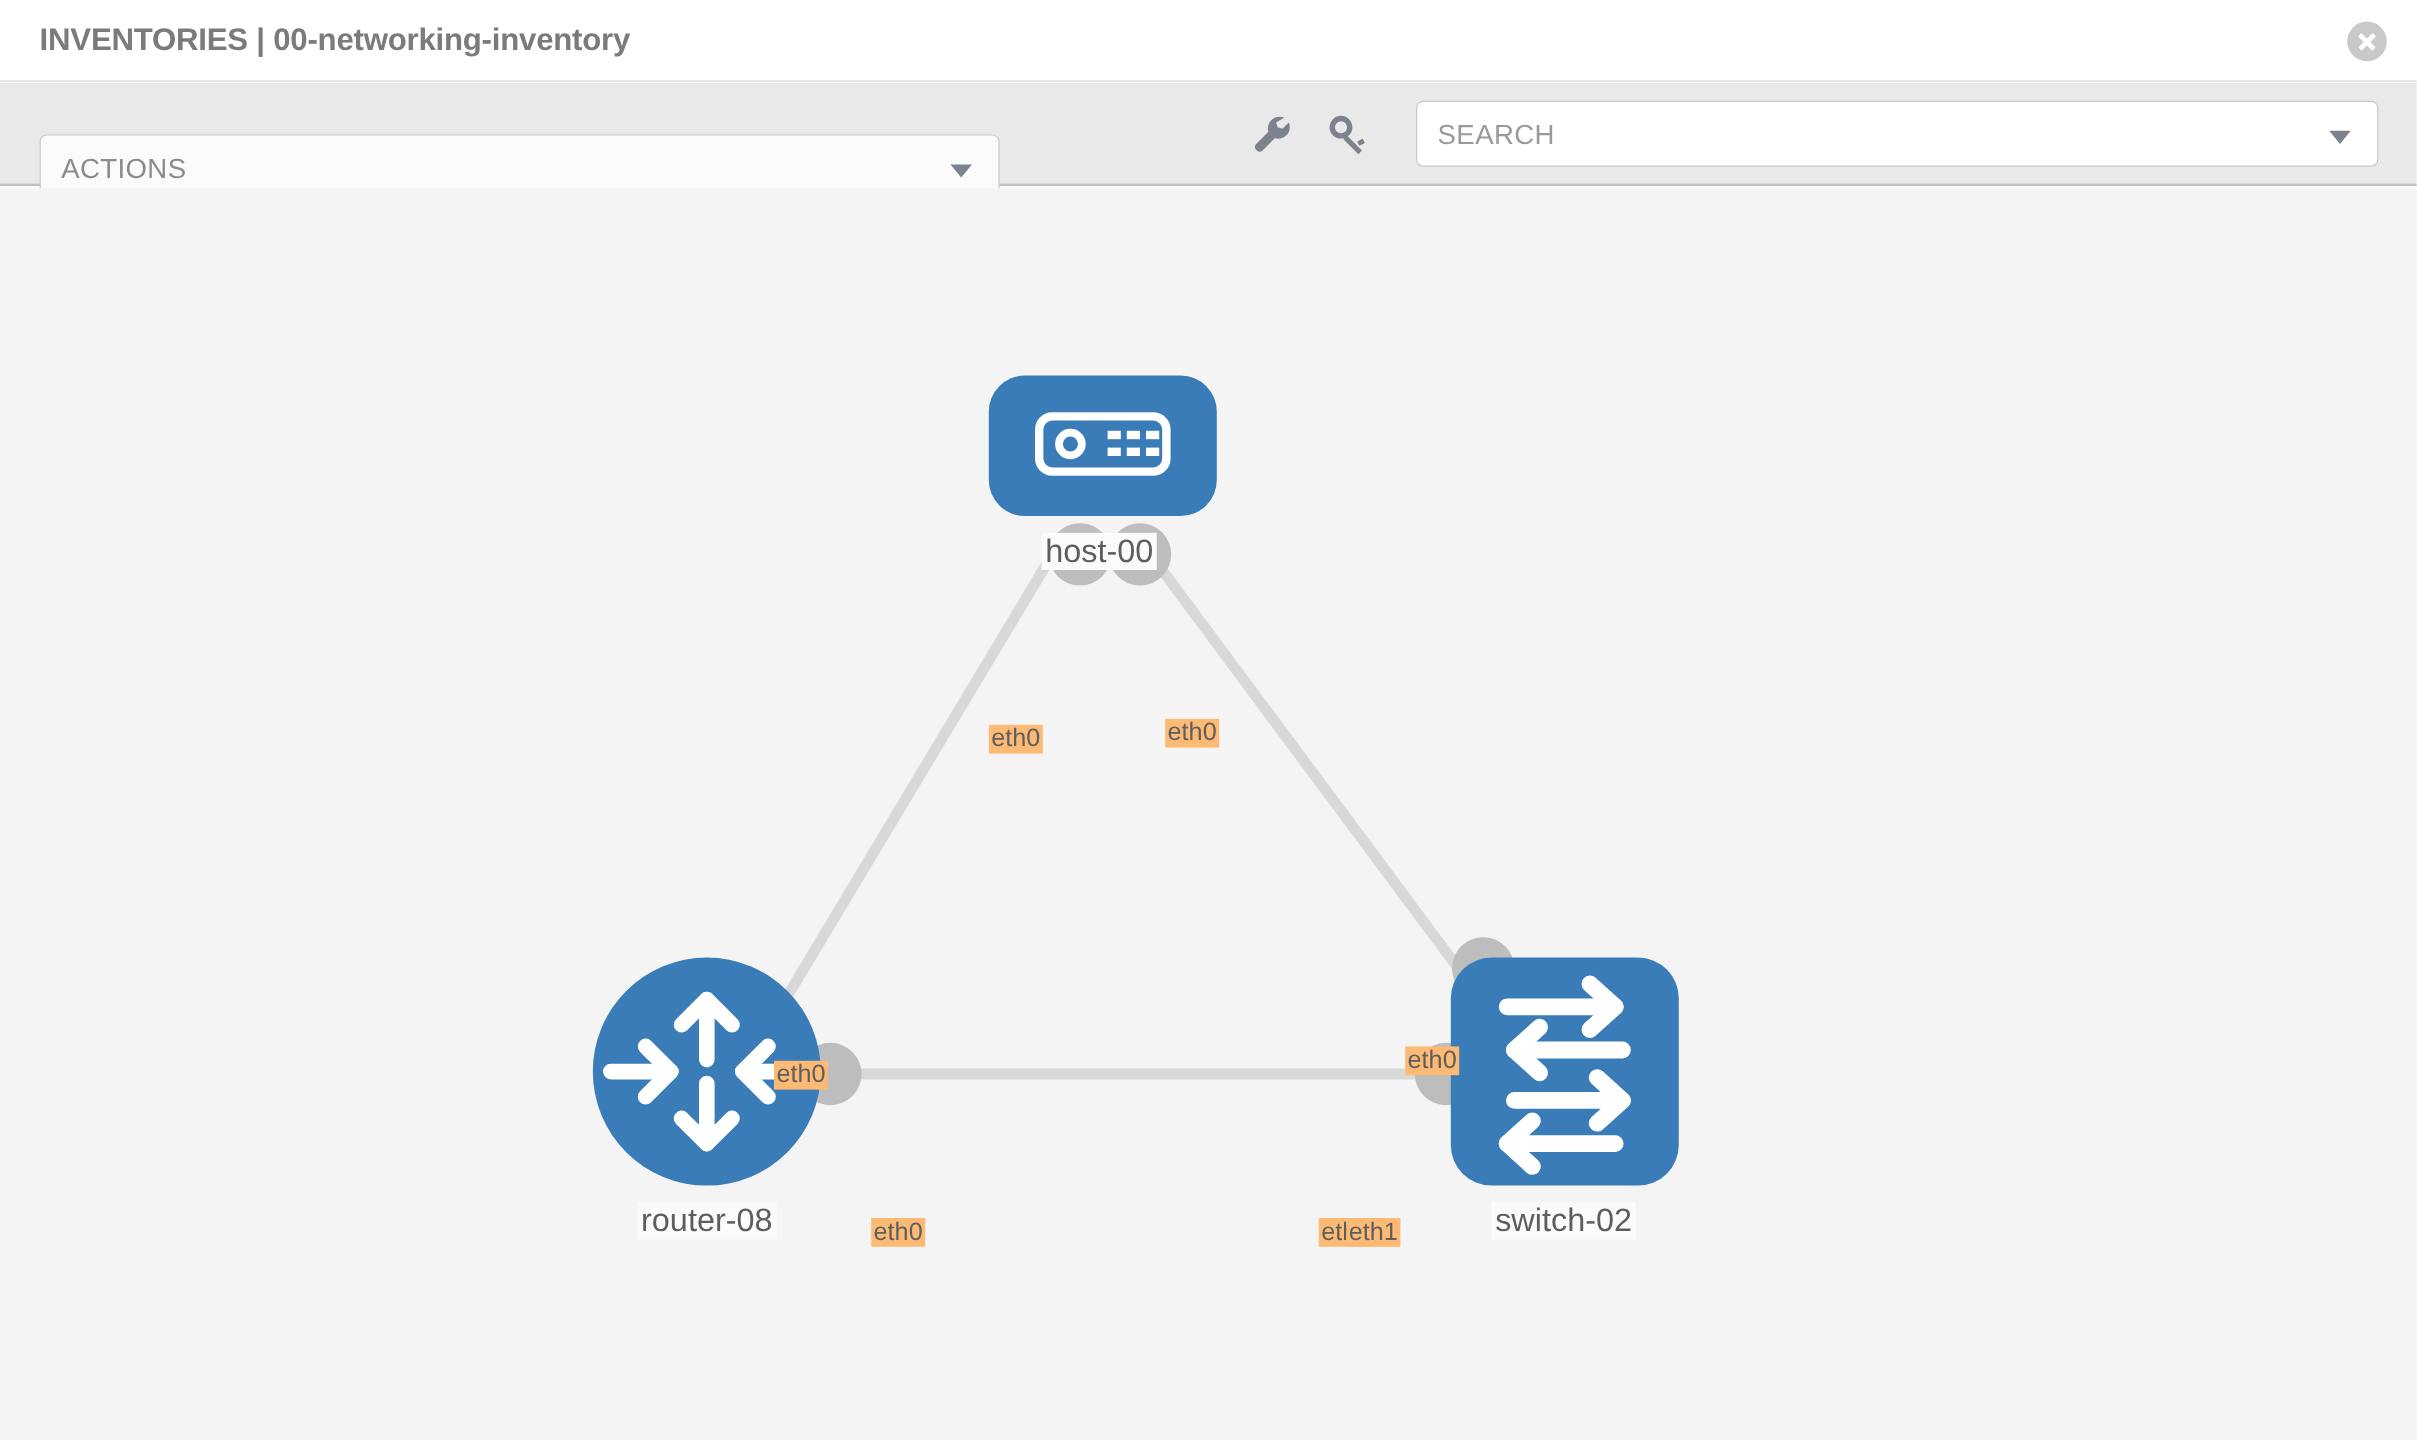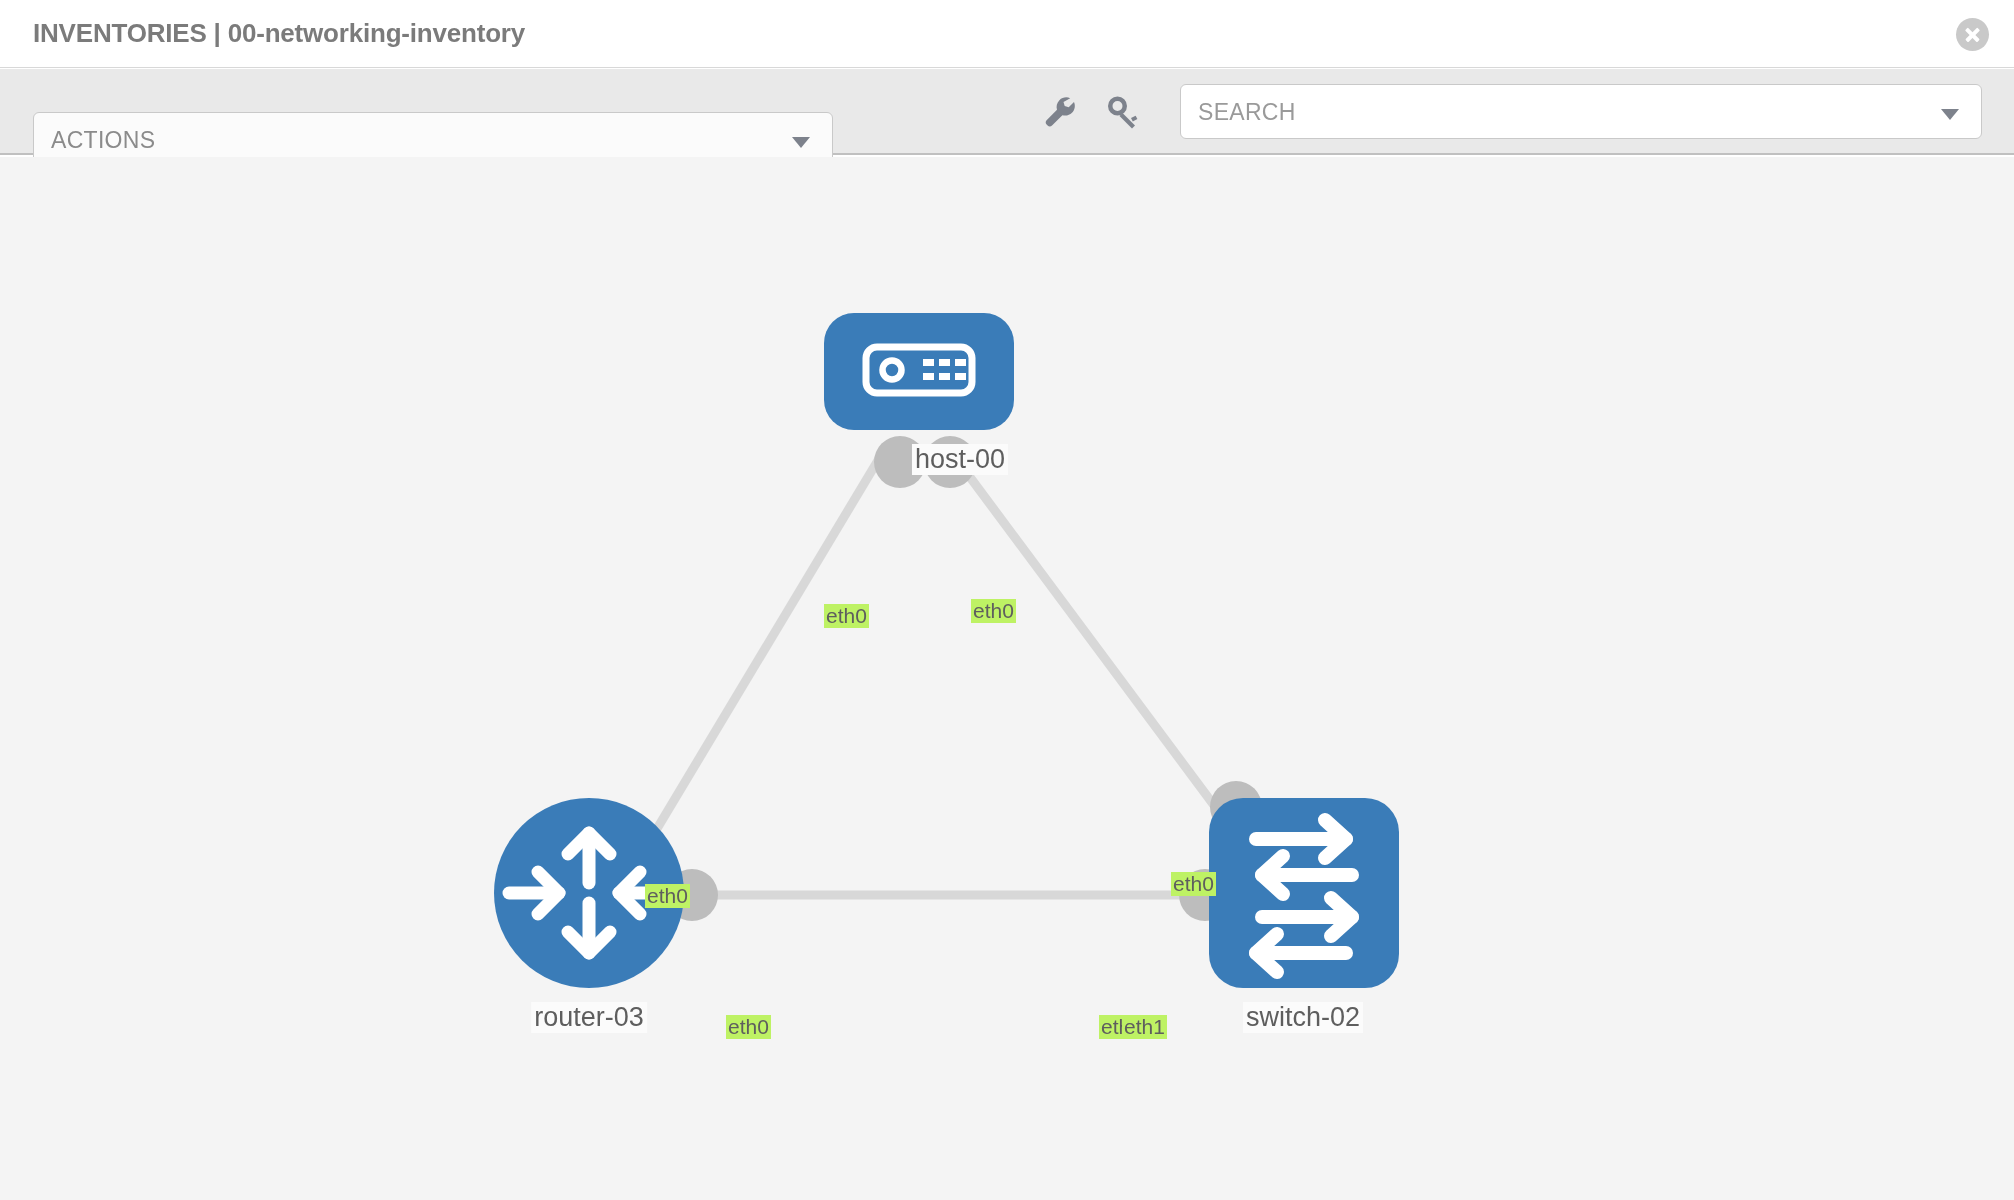--- a/index.html
+++ b/index.html
@@ -167,21 +167,21 @@
     color: #5e5e5e;
     background: #fbfbfb;
     padding: 0 3px;
     white-space: nowrap;
     transform: translateX(-50%);
   }
   .iface-label {
     position: absolute;
     font-size: 21px;
     color: #5e5e5e;
-    background: #bef264;
+    background: #fdba74;
     padding: 0 2px;
     white-space: nowrap;
   }
 </style>
 </head>
 <body>
 
 <div id="app">
 
   <div class="header">
@@ -288,23 +288,23 @@
 
           <line x1="1262" y1="760" x2="1352" y2="760"></line>
           <polyline points="1331,741 1352,760 1331,779"></polyline>
 
           <line x1="1346" y1="796" x2="1256" y2="796"></line>
           <polyline points="1277,777 1256,796 1277,815"></polyline>
         </g>
       </g>
     </svg>
 
-    <div class="node-label" style="left:916px; top:287px;margin-left:44px;">host-00</div>
-
-    <div class="node-label" style="left:589px; top:845px;">router-03</div>
+    <div class="node-label" style="left:916px; top:287px;">host-00</div>
+
+    <div class="node-label" style="left:589px; top:845px;">router-08</div>
 
     <div class="node-label" style="left:1303px; top:845px;">switch-02</div>
 
     <div class="iface-label" style="left:824px; top:447px;">eth0</div>
 
     <div class="iface-label" style="left:971px; top:442px;">eth0</div>
 
     <div class="iface-label" style="left:645px; top:727px;">eth0</div>
 
     <div class="iface-label" style="left:1171px; top:715px;">eth0</div>

